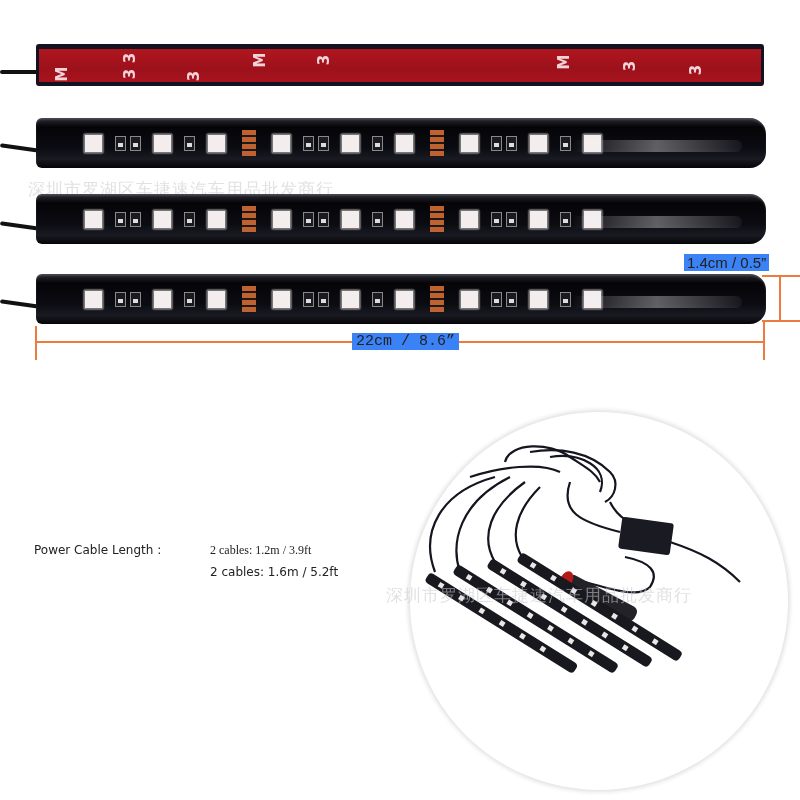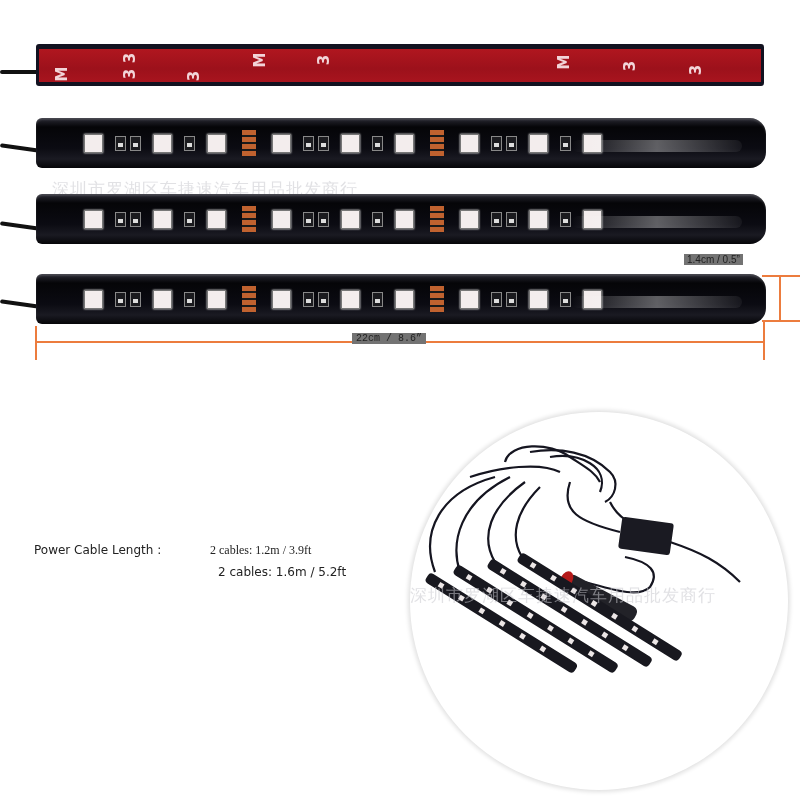--- a/index.html
+++ b/index.html
@@ -50,25 +50,25 @@
   }
   .res::after { content: ""; position: absolute; left: 2px; top: 6px; width: 5px; height: 4px; background: #ddd; }
   .pad {
     width: 14px; height: 26px; margin: 0 6px;
     background: repeating-linear-gradient(#c0622f 0 5px, #1a1a1a 5px 7px);
   }
 
   
   .dim { position: absolute; background: #ec7c3e; }
 
-  .dim-label { position: absolute; color: #222; font-size: 10px; font-family: "Liberation Sans", sans-serif; background: #737373; padding: 0 3px; }
+  .dim-label { position: absolute; color: #222; font-size: 15px; font-family: "Liberation Sans", sans-serif; background: #3b82f6; padding: 0 3px; }
 
   .watermark {
     position: absolute; color: rgba(200,200,205,0.55); font-size: 17px; letter-spacing: 1px;
-    font-family: Liberation Sans, sans-serif; white-space: nowrap; margin-left: 24px;
+    font-family: Liberation Sans, sans-serif; white-space: nowrap;
   }
 
   .spec-text {
     position: absolute; color: #222; font-size: 12px; font-family: "DejaVu Sans", sans-serif;
     white-space: nowrap;
   }
 
   .circle {
     position: absolute; left: 410px; top: 412px; width: 378px; height: 378px;
     border-radius: 50%; background: #fff; box-shadow: 0 0 4px 2px rgba(0,0,0,0.12);
@@ -181,21 +181,21 @@
 <div class="dim" style="left:762px; top:320px; width:38px; height:2px;"></div>
 <div class="dim" style="left:779px; top:275px; width:2px; height:47px;"></div>
 
 <div class="dim" style="left:35px; top:326px; width:2px; height:34px;"></div>
 <div class="dim" style="left:763px; top:322px; width:2px; height:38px;"></div>
 <div class="dim" style="left:36px; top:341px; width:728px; height:2px;"></div>
 <div class="dim-label" style="left:352px; top:333px; padding:0 4px;font-family:Liberation Mono, monospace;">22cm / 8.6”</div>
 
 <div class="spec-text" style="left:34px; top:543px;">Power Cable Length :</div>
 <div class="spec-text" style="left:210px; top:543px;font-family:Liberation Serif, serif;">2 cables: 1.2m / 3.9ft</div>
-<div class="spec-text" style="left:218px; top:565px;">2 cables: 1.6m / 5.2ft</div>
+<div class="spec-text" style="left:210px; top:565px;">2 cables: 1.6m / 5.2ft</div>
 
 <div class="circle">
   <svg width="378" height="378" viewBox="0 0 378 378">
 
     <g fill="none" stroke="#151520" stroke-width="2.2">
       <path d="M95 50 C100 30, 140 30, 160 45 C175 55, 185 60, 190 70"></path>
       <path d="M120 40 C150 35, 180 40, 200 60 C210 70, 205 85, 195 90"></path>
       <path d="M140 45 C170 40, 200 55, 190 80"></path>
       <path d="M60 65 C90 55, 130 50, 150 60"></path>
 

